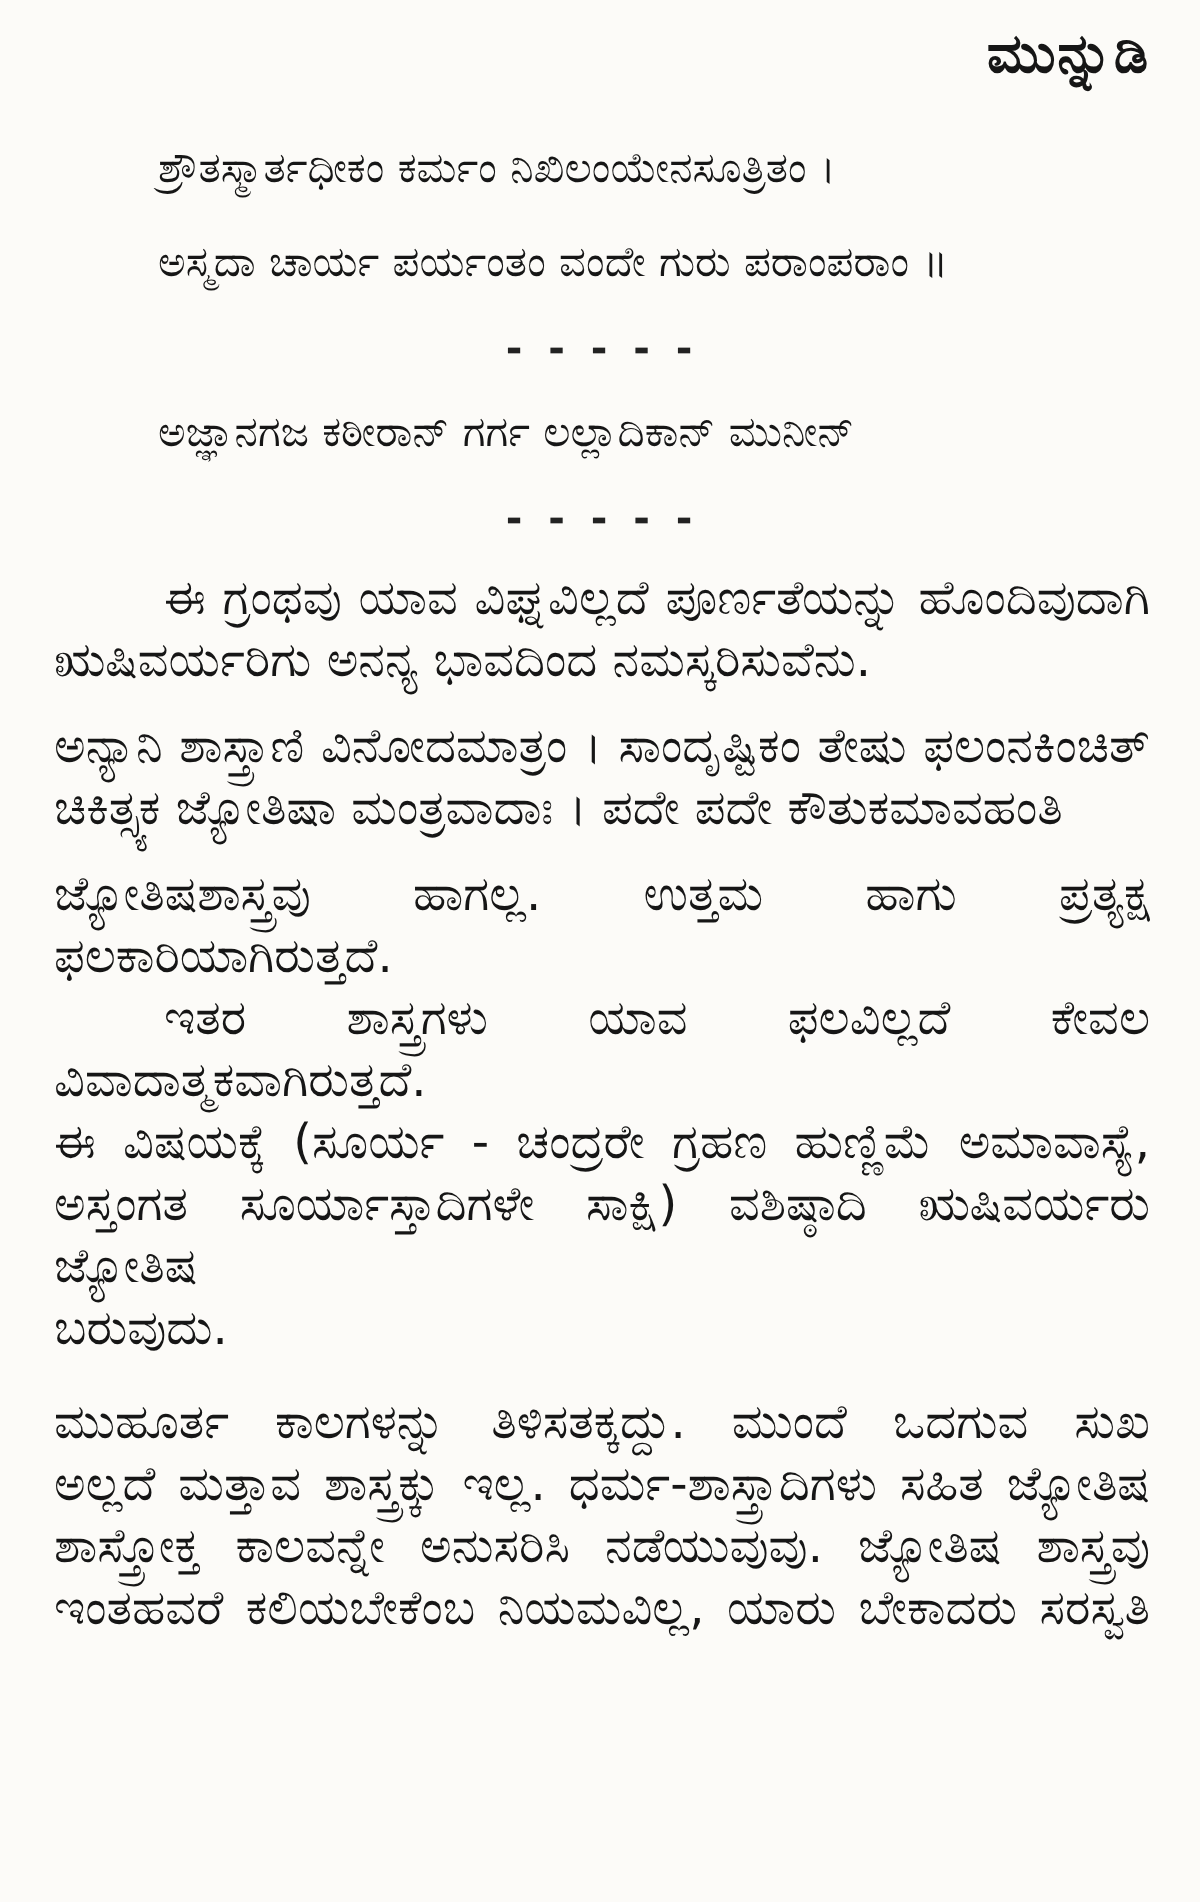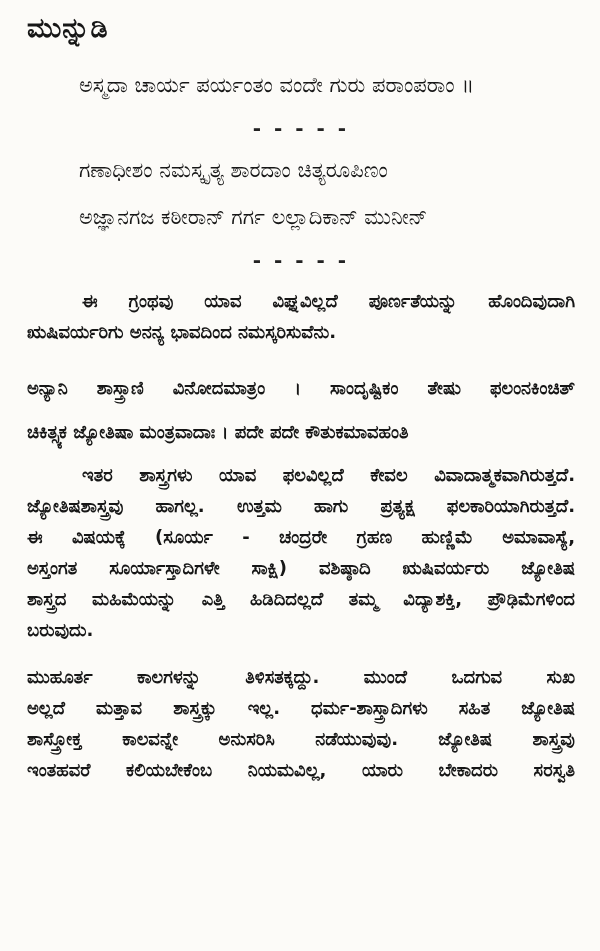--- a/index.html
+++ b/index.html
@@ -13,21 +13,21 @@
     width: 600px;
     height: 951px;
     margin: 0 auto;
     background: #fcfbf8;
     color: #161616;
     box-sizing: border-box;
     padding: 8px 25px 20px 27px;
     overflow: hidden;
   }
   .title {
-    text-align: left;
+    text-align: right;
     font-size: 27px;
     font-weight: bold;
     letter-spacing: 1px;
     margin: 4px 0 18px 0;
   }
   .verse {
     padding-left: 52px;
     margin: 0;
   }
   .verse .vline {
@@ -41,55 +41,53 @@
     font-weight: bold;
     letter-spacing: 3px;
     line-height: 34px;
     margin: 2px 0;
     color: #222;
   }
   .para {
     margin: 0 0 6px 0;
   }
   .tline {
-    font-size: 18px;
+    font-size: 24px;
     line-height: 31px;
     text-align: justify;
     text-align-last: justify;
-    font-weight: bold;
   }
   .tline.last {
     text-align: center;
     text-align-last: left;
   }
   .tline.indent {
     text-indent: 55px;
   }
   .quote .tline {
     line-height: 31px;
-    margin-top: 13px;
   }
   .gap-sm { height: 6px; }
   .gap-md { height: 10px; }
 </style>
 </head>
 <body>
 
 <div class="page">
 
   <h1 class="title">ಮುನ್ನುಡಿ</h1>
 
   <div class="verse">
+    <div class="vline">ಶ್ರೌತಸ್ಮಾರ್ತಧೀಕಂ ಕರ್ಮಂ ನಿಖಿಲಂಯೇನಸೂತ್ರಿತಂ ।</div>
     <div class="vline">ಅಸ್ಮದಾ ಚಾರ್ಯ ಪರ್ಯಂತಂ ವಂದೇ ಗುರು ಪರಾಂಪರಾಂ ॥</div>
   </div>
 
   <div class="separator">- - - - -</div>
 
   <div class="verse">
-    <div class="vline">ಗಣಾಧೀಶಂ ನಮಸ್ಕೃತ್ಯ ಶಾರದಾಂ ಚಿತ್ಯರೂಪಿಣಂ</div>
     <div class="vline">ಅಜ್ಞಾನಗಜ ಕಠೀರಾನ್ ಗರ್ಗ ಲಲ್ಲಾದಿಕಾನ್ ಮುನೀನ್</div>
   </div>
 
   <div class="separator">- - - - -</div>
 
   <div class="gap-sm"></div>
 
   <div class="para">
     <div class="tline indent">ಈ ಗ್ರಂಥವು ಯಾವ ವಿಘ್ನವಿಲ್ಲದೆ ಪೂರ್ಣತೆಯನ್ನು ಹೊಂದಿವುದಾಗಿ</div>
     <div class="tline last">ಋಷಿವರ್ಯರಿಗು ಅನನ್ಯ ಭಾವದಿಂದ ನಮಸ್ಕರಿಸುವೆನು.</div>
@@ -98,25 +96,24 @@
   <div class="gap-sm"></div>
 
   <div class="para quote">
     <div class="tline">ಅನ್ಯಾನಿ ಶಾಸ್ತ್ರಾಣಿ ವಿನೋದಮಾತ್ರಂ । ಸಾಂದೃಷ್ಟಿಕಂ ತೇಷು ಫಲಂನಕಿಂಚಿತ್</div>
     <div class="tline last">ಚಿಕಿತ್ಸ್ಯಕ ಜ್ಯೋತಿಷಾ ಮಂತ್ರವಾದಾಃ । ಪದೇ ಪದೇ ಕೌತುಕಮಾವಹಂತಿ</div>
   </div>
 
   <div class="gap-sm"></div>
 
   <div class="para">
+    <div class="tline">ಜ್ಯೋತಿಷಶಾಸ್ತ್ರವು ಹಾಗಲ್ಲ. ಉತ್ತಮ ಹಾಗು ಪ್ರತ್ಯಕ್ಷ ಫಲಕಾರಿಯಾಗಿರುತ್ತದೆ.</div>
     <div class="tline indent">ಇತರ ಶಾಸ್ತ್ರಗಳು ಯಾವ ಫಲವಿಲ್ಲದೆ ಕೇವಲ ವಿವಾದಾತ್ಮಕವಾಗಿರುತ್ತದೆ.</div>
-    <div class="tline">ಜ್ಯೋತಿಷಶಾಸ್ತ್ರವು ಹಾಗಲ್ಲ. ಉತ್ತಮ ಹಾಗು ಪ್ರತ್ಯಕ್ಷ ಫಲಕಾರಿಯಾಗಿರುತ್ತದೆ.</div>
     <div class="tline">ಈ ವಿಷಯಕ್ಕೆ (ಸೂರ್ಯ - ಚಂದ್ರರೇ ಗ್ರಹಣ ಹುಣ್ಣಿಮೆ ಅಮಾವಾಸ್ಯೆ,</div>
     <div class="tline">ಅಸ್ತಂಗತ ಸೂರ್ಯಾಸ್ತಾದಿಗಳೇ ಸಾಕ್ಷಿ) ವಶಿಷ್ಠಾದಿ ಋಷಿವರ್ಯರು ಜ್ಯೋತಿಷ</div>
-    <div class="tline">ಶಾಸ್ತ್ರದ ಮಹಿಮೆಯನ್ನು ಎತ್ತಿ ಹಿಡಿದಿದಲ್ಲದೆ ತಮ್ಮ ವಿದ್ಯಾಶಕ್ತಿ, ಪ್ರೌಢಿಮೆಗಳಿಂದ</div>
     <div class="tline last">ಬರುವುದು.</div>
   </div>
 
   <div class="gap-md"></div>
 
   <div class="para">
     <div class="tline">ಮುಹೂರ್ತ ಕಾಲಗಳನ್ನು ತಿಳಿಸತಕ್ಕದ್ದು. ಮುಂದೆ ಒದಗುವ ಸುಖ</div>
     <div class="tline">ಅಲ್ಲದೆ ಮತ್ತಾವ ಶಾಸ್ತ್ರಕ್ಕು ಇಲ್ಲ. ಧರ್ಮ-ಶಾಸ್ತ್ರಾದಿಗಳು ಸಹಿತ ಜ್ಯೋತಿಷ</div>
     <div class="tline">ಶಾಸ್ತ್ರೋಕ್ತ ಕಾಲವನ್ನೇ ಅನುಸರಿಸಿ ನಡೆಯುವುವು. ಜ್ಯೋತಿಷ ಶಾಸ್ತ್ರವು</div>
     <div class="tline">ಇಂತಹವರೆ ಕಲಿಯಬೇಕೆಂಬ ನಿಯಮವಿಲ್ಲ, ಯಾರು ಬೇಕಾದರು ಸರಸ್ವತಿ</div>

